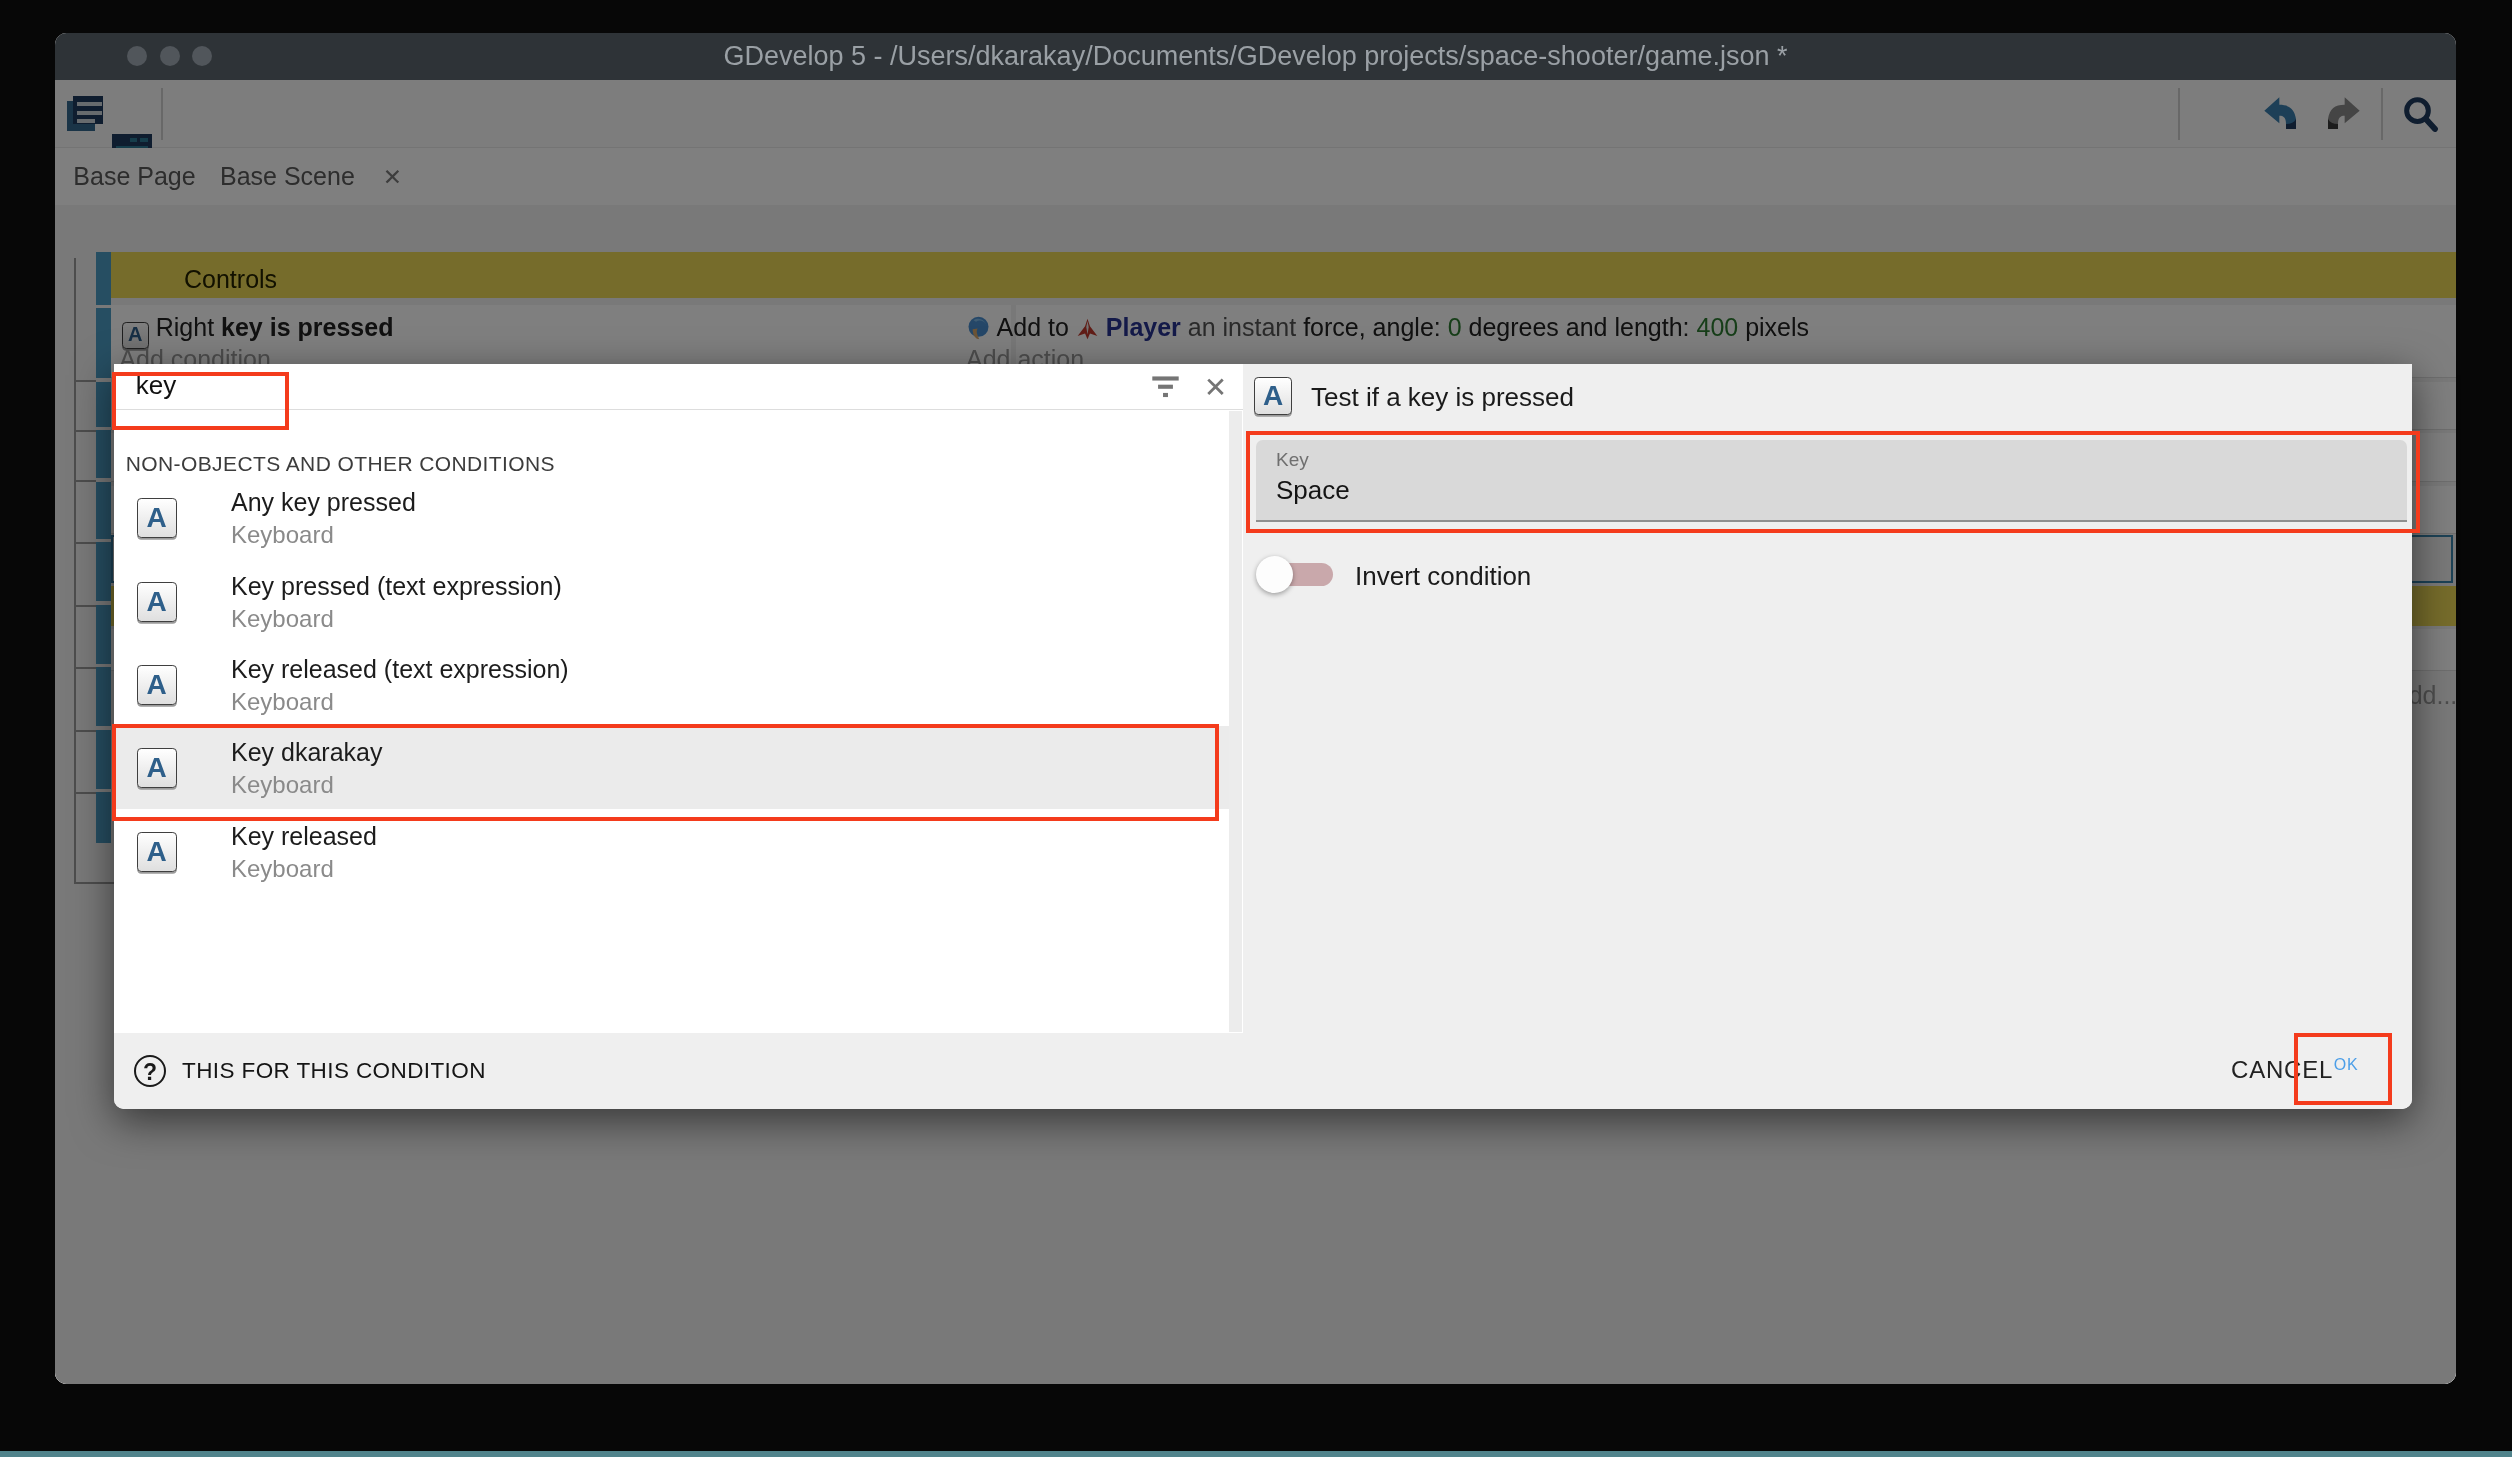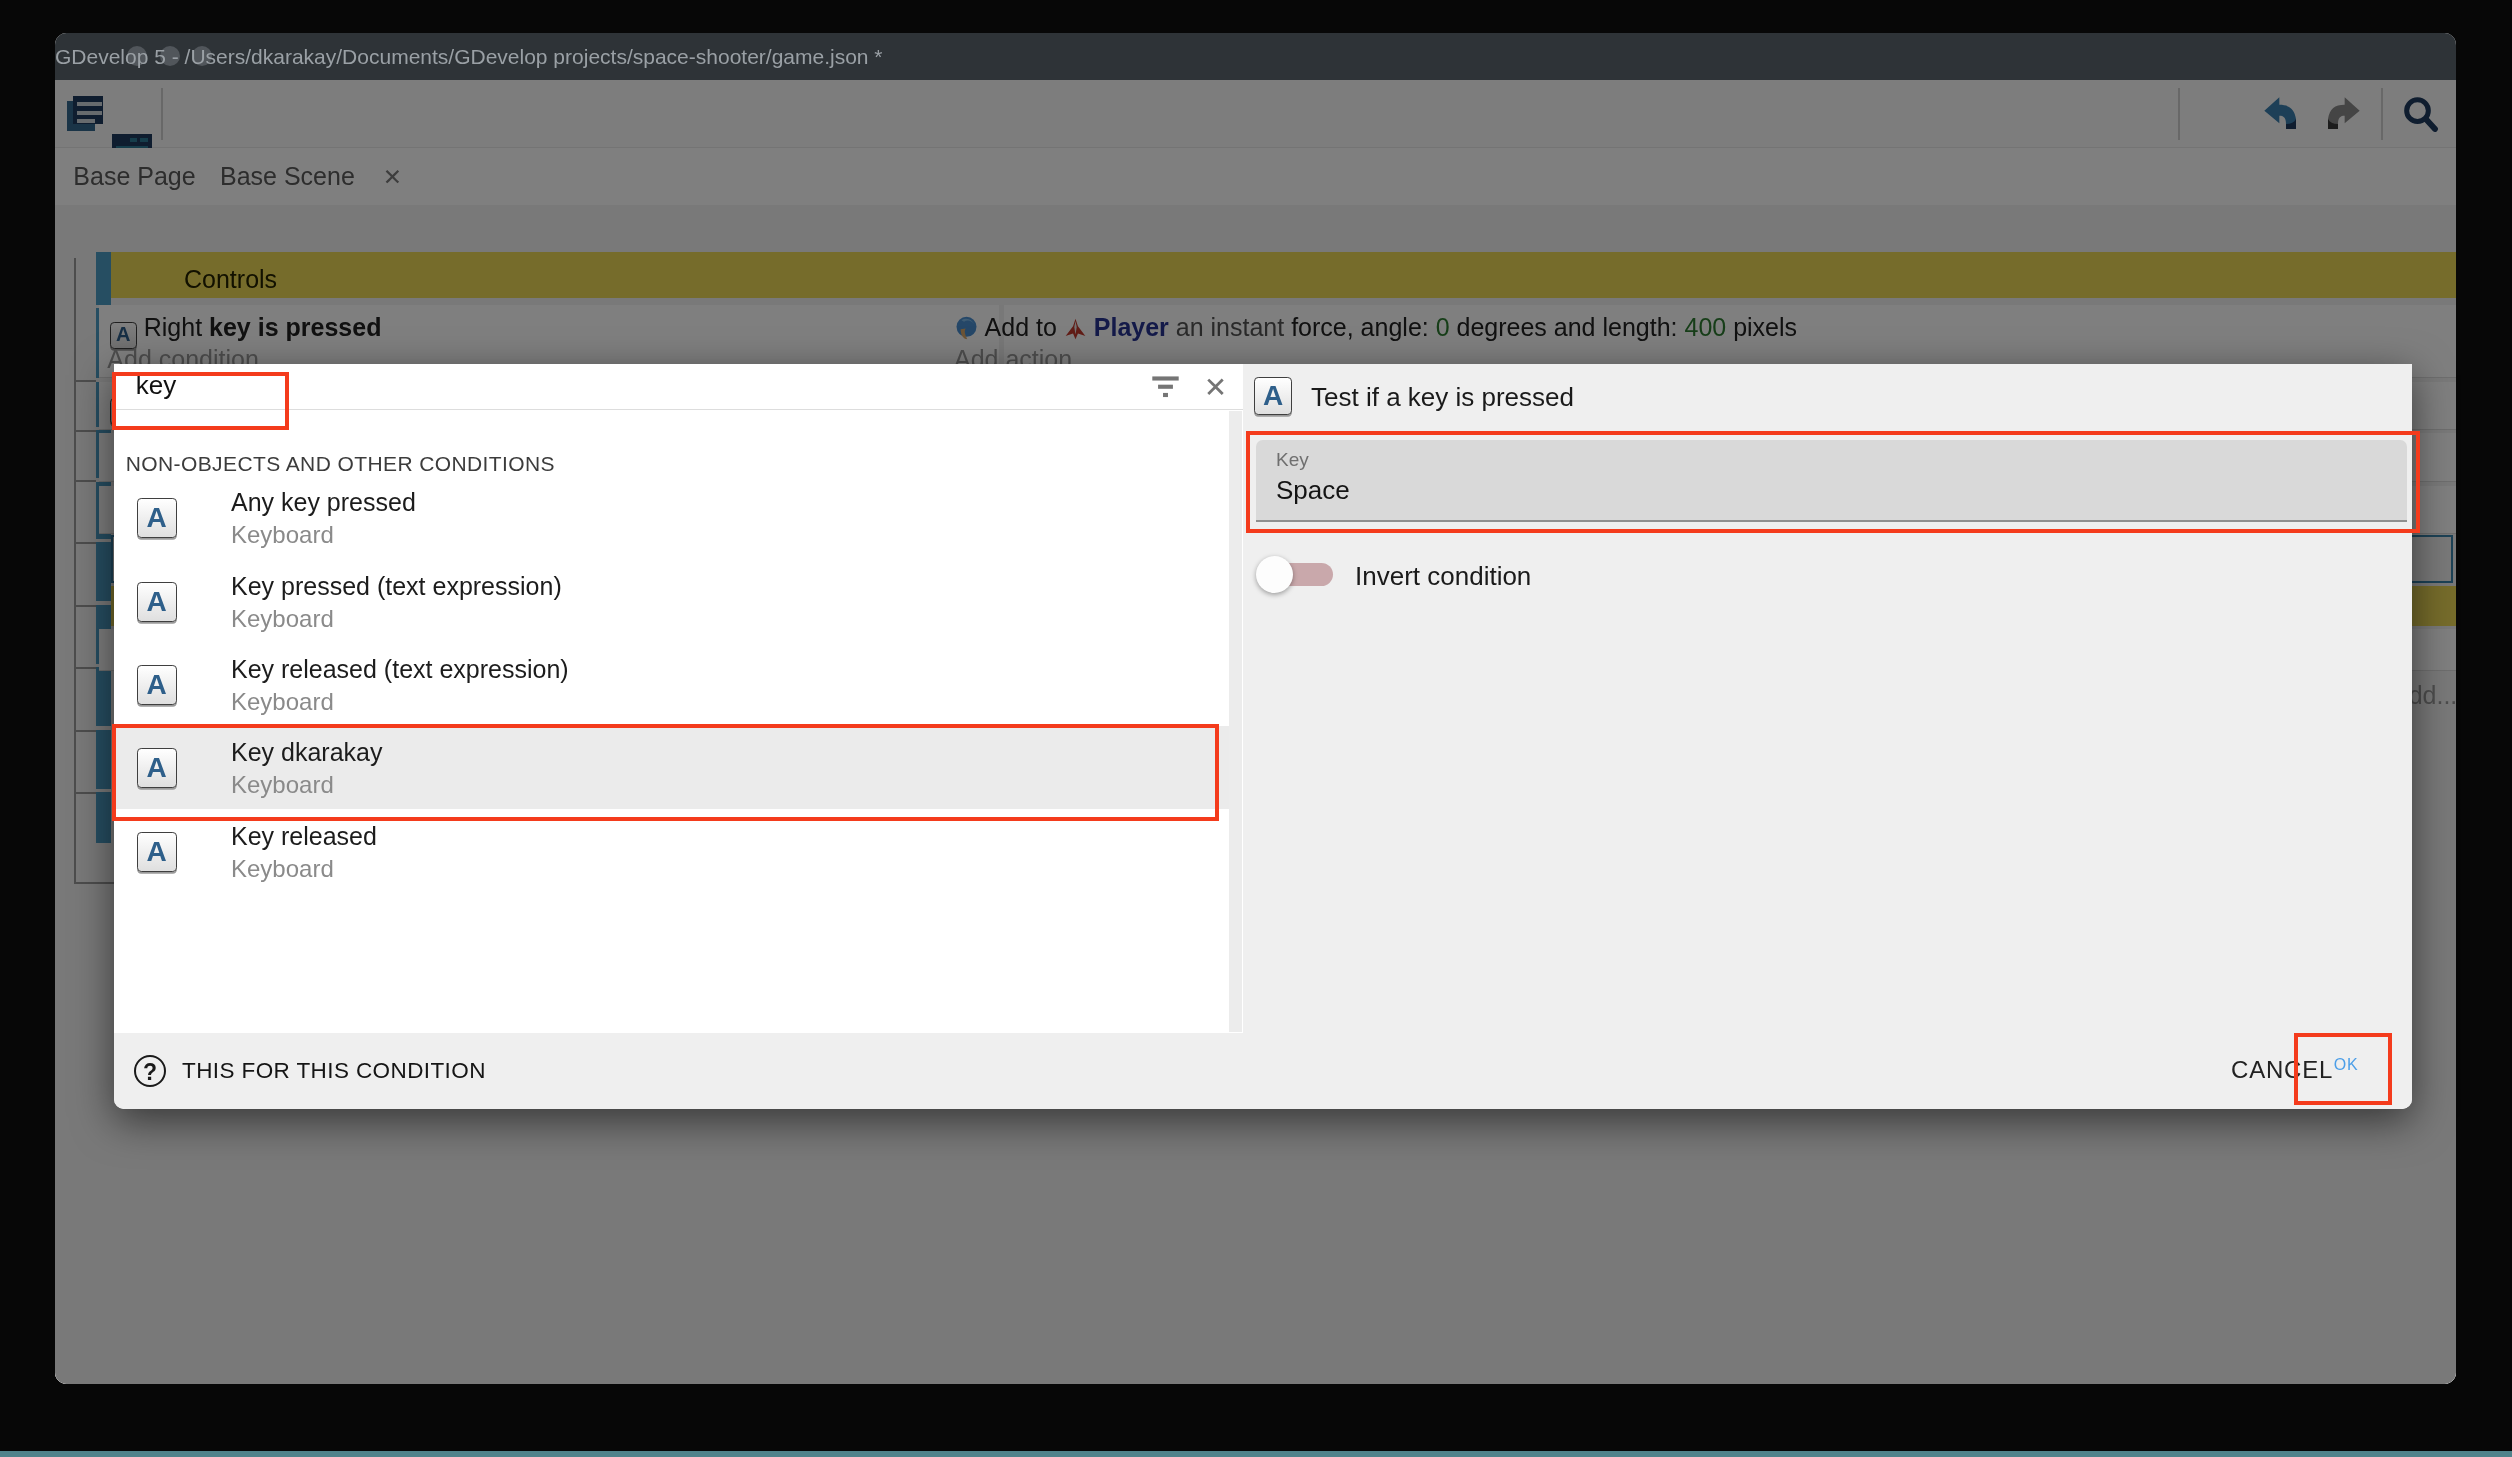--- a/index.html
+++ b/index.html
@@ -3,21 +3,21 @@
 <meta charset="utf-8">
 <style>
   * { margin:0; padding:0; box-sizing:border-box; }
   html,body { width:2512px; height:1458px; background:#070707; font-family:"Liberation Sans", sans-serif; }
   .screen { position:absolute; inset:0; width:2512px; height:1458px; background:#070707; overflow:hidden; }
 
   
   .window { position:absolute; left:55px; top:33px; width:2401px; height:1351px; border-radius:11.7px; overflow:hidden; background:#f2f2f2; }
   .titlebar { position:absolute; left:0; top:0; right:0; height:47px; background:#2e3337; }
   .traffic { position:absolute; top:13.3px; width:20px; height:20px; border-radius:50%; background:#51565b; }
-  .title-text { position:absolute; left:0; right:0; top:0; height:47px; line-height:47px; text-align:left; color:#9aa0a5; font-size:21px; }
+  .title-text { position:absolute; left:0; right:0; top:0; height:47px; line-height:47px; text-align:center; color:#9aa0a5; font-size:27px; }
 
   .content { position:absolute; left:0; top:47px; right:0; bottom:0; background:#f2f2f2; }
 
   
   .toolbar { position:absolute; left:0; top:0; right:0; height:68px; background:#fafafa; border-bottom:0.8px solid #e8e8e8; }
   .tb-ico { position:absolute; top:14px; width:40px; height:40px; }
   .tb-div { position:absolute; top:8.3px; width:1.7px; height:52px; background:#d0d0d0; }
 
   .ico-pages { position:relative; }
   .ico-pages .pg-back { position:absolute; left:1.7px; top:6.7px; width:28px; height:30px; background:#35688f; }
@@ -56,21 +56,21 @@
   .tab.active .x { color:#e8f4fb; }
 
   
   .events { position:absolute; left:0; top:125px; right:0; bottom:0; background:#f2f2f2; }
   .guide-v { position:absolute; left:19px; top:53px; width:1.7px; height:626px; background:#9a9a9a; }
   .guide-h { position:absolute; left:19px; width:21.7px; height:1.7px; background:#9a9a9a; }
   .guide-L { position:absolute; left:19px; width:73px; height:1.7px; background:#9a9a9a; }
   .strip { position:absolute; left:41px; width:15px; background:#4d9cc4; }
   .group-row { position:absolute; left:56px; right:0; background:#edd957; }
   .group-label { position:absolute; left:73px; font-size:25px; color:#242200; font-weight:500; }
-  .ev-row { position:absolute; left:44px; right:0; background:#ffffff; border-bottom:1.7px solid #dcdcdc; }
+  .ev-row { position:absolute; left:56px; right:0; background:#ffffff; border-bottom:1.7px solid #dcdcdc; }
   .cell-split { position:absolute; left:900px; top:0; bottom:0; width:5px; background:#f0f0f0; }
   .ev-line { position:absolute; font-size:25px; color:#222222; white-space:nowrap; }
   .ev-bold { font-weight:bold; }
   .ev-gray { color:#9b9b9b; }
   .obj-name { font-weight:bold; color:#283593; }
   .dim-gray { color:#555; }
   .num { color:#2e7d32; }
   .keycap { display:inline-block; background:linear-gradient(#ffffff,#dfdfdf); border:1.7px solid #3f3f3f; border-radius:4.2px; color:#2e5f8a; font-weight:bold; text-align:center; box-shadow:0 1.7px 0 #9a9a9a; }
   .keycap.small { width:27px; height:27px; font-size:20px; line-height:23px; vertical-align:-5px; }
   .force-ico, .ship-ico { display:inline-block; vertical-align:-5px; }

